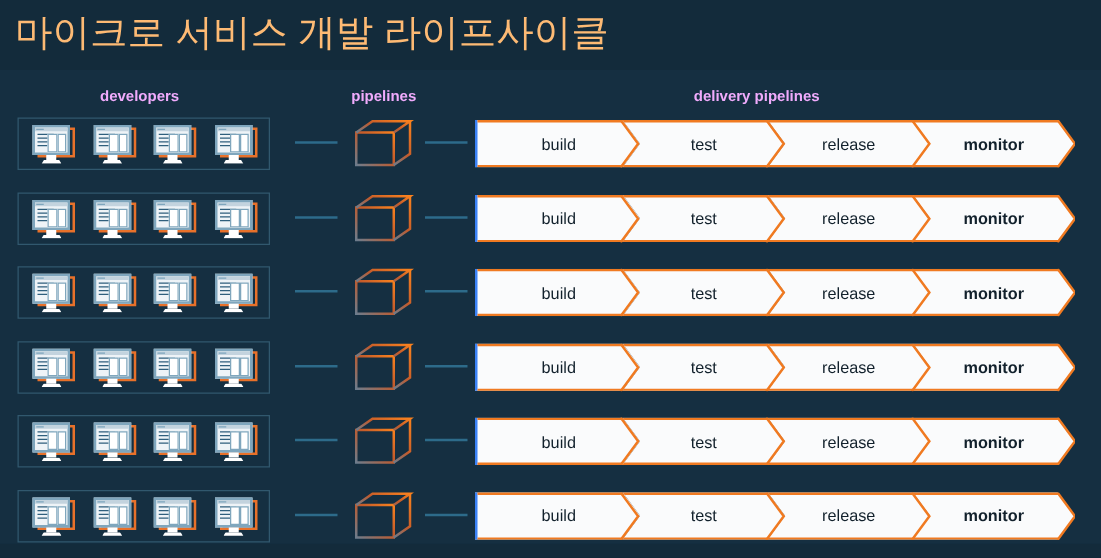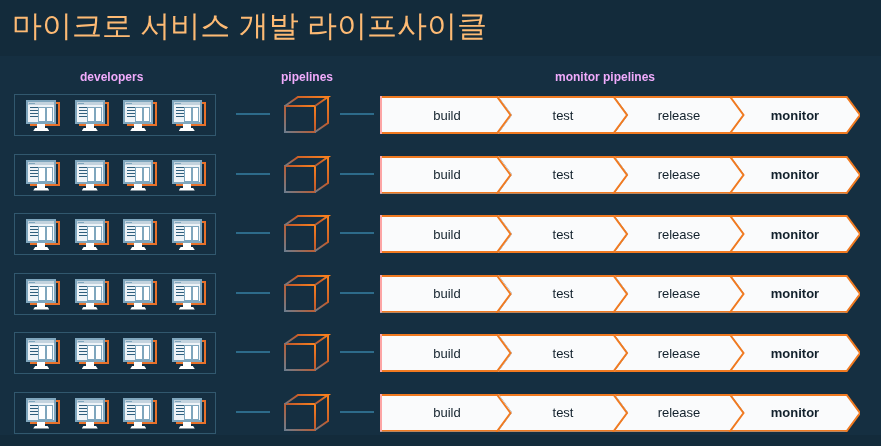--- a/index.html
+++ b/index.html
@@ -142,21 +142,21 @@
   .stage{
     position:relative;
     flex:1;
     color:#12212c;
     font-size:13px;
     display:flex;align-items:center;justify-content:center;
     background:#fafbfc;
   }
   .stage.first{
     clip-path:polygon(0 0,calc(100% - 14px) 0,100% 50%,calc(100% - 14px) 100%,0 100%);
-    border-left:2px solid #fca5a5;
+    border-left:2px solid #3b82f6;
   }
   .stage.mid{
     margin-left:-14px;
     clip-path:polygon(0 0,calc(100% - 14px) 0,100% 50%,calc(100% - 14px) 100%,0 100%,14px 50%);
   }
   .stage.last{
     margin-left:-14px;
     clip-path:polygon(0 0,calc(100% - 14px) 0,100% 50%,calc(100% - 14px) 100%,0 100%,14px 50%);
     font-weight:bold;
   }
@@ -173,21 +173,21 @@
 </head>
 <body>
 
 <div class="canvas">
   <div class="panel"></div>
 
   <div class="title">마이크로 서비스 개발 라이프사이클</div>
 
   <div class="col-label lbl-dev">developers</div>
   <div class="col-label lbl-svc">pipelines</div>
-  <div class="col-label lbl-pipe">monitor pipelines</div>
+  <div class="col-label lbl-pipe">delivery pipelines</div>
 
   <div id="rows-host">
   <div class="row" style="top: 92px;">
 
     <div class="devbox">
       <div class="monitors">
   <div class="monitor">
     <div class="mon-accent"></div>
     <div class="mon-frame">
       <div class="mon-topbar">

